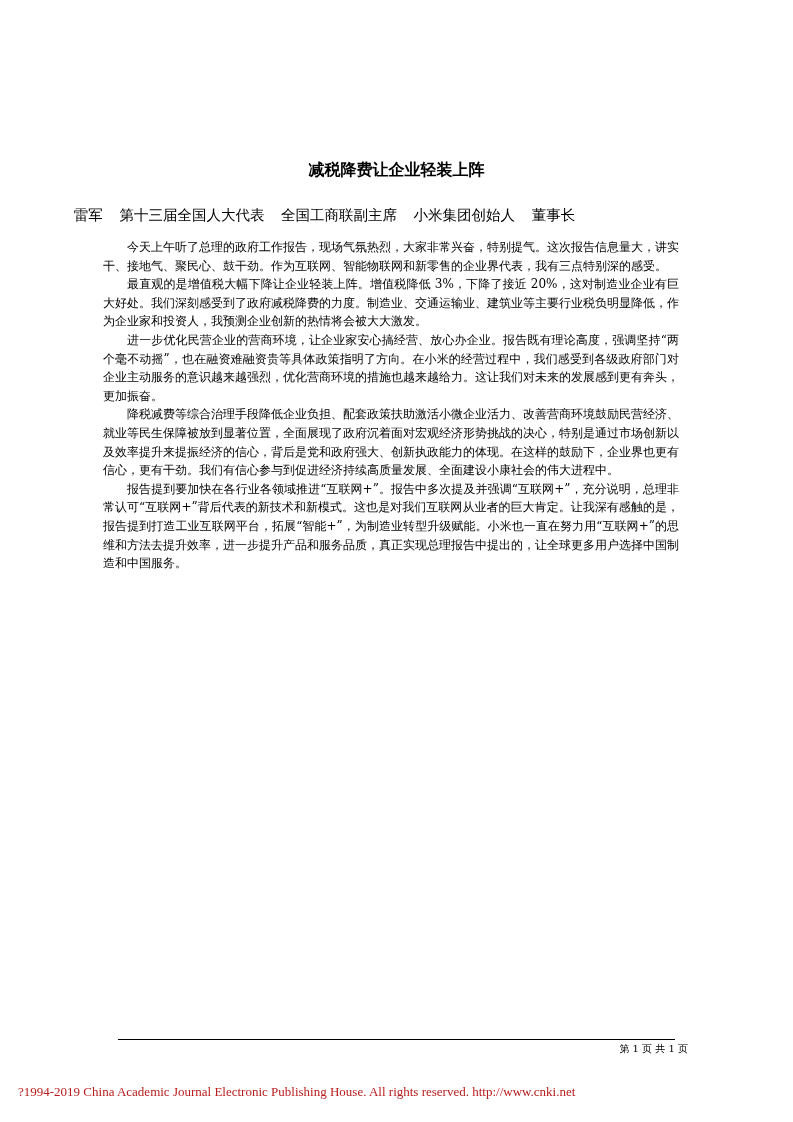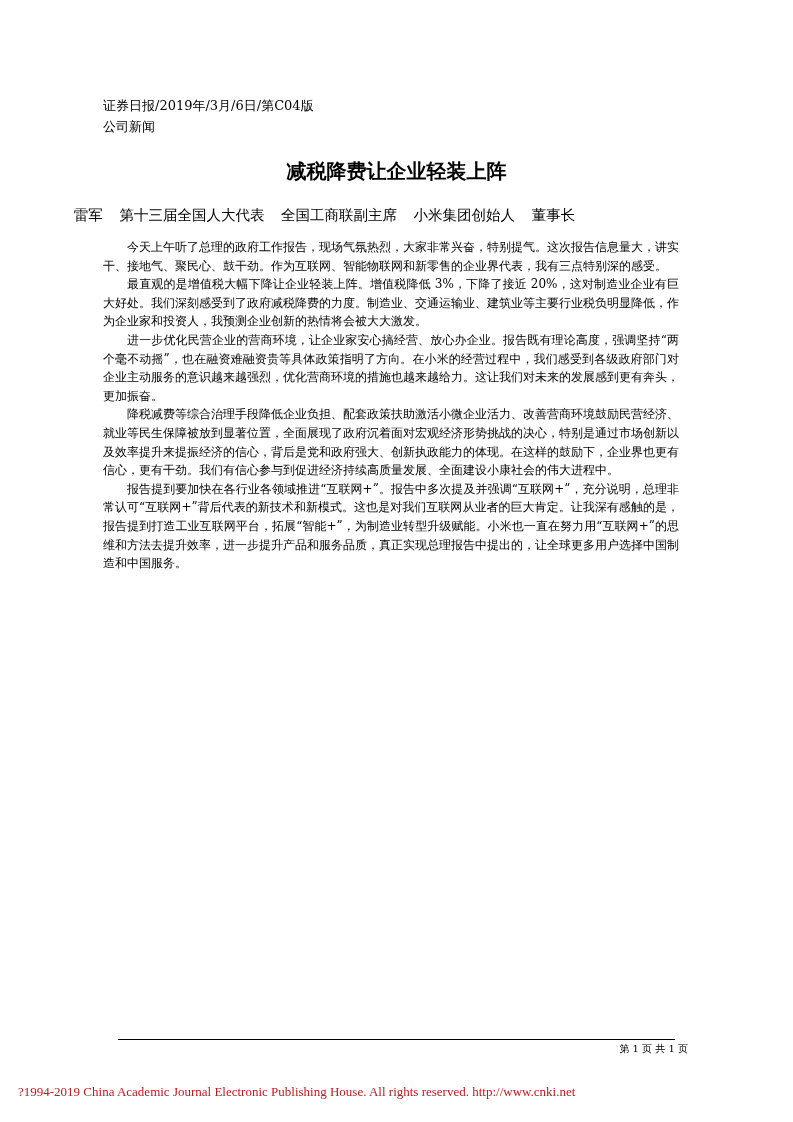--- a/index.html
+++ b/index.html
@@ -29,23 +29,23 @@
       line-height: 21px;
       letter-spacing: 0;
     }
     .meta div { white-space: nowrap; }
     .title {
       position: absolute;
       left: 0;
       width: 793px;
       top: 158px;
       text-align: center;
-      font-family: Liberation Serif, serif;
+      font-family: Liberation Mono, monospace;
       font-weight: bold;
-      font-size: 20px;
+      font-size: 16px;
       line-height: 26px;
     }
     .byline {
       position: absolute;
       left: 0;
       width: 649px;
       top: 205px;
       text-align: center;
       font-size: 14.5px;
       line-height: 20px;
@@ -90,24 +90,20 @@
       line-height: 16px;
       color: #b91c1c;
       white-space: nowrap;
     }
   </style>
 </head>
 <body>
 
 <div class="page">
 
-  <div class="meta">
-    <div>证券日报/2019年/3月/6日/第C04版</div>
-    <div>公司新闻</div>
-  </div>
 
   <h1 class="title" style="margin:0;">减税降费让企业轻装上阵</h1>
 
   <div class="byline">
     <span>雷军</span>
     <span>第十三届全国人大代表</span>
     <span>全国工商联副主席</span>
     <span>小米集团创始人</span>
     <span>董事长</span>
   </div>

